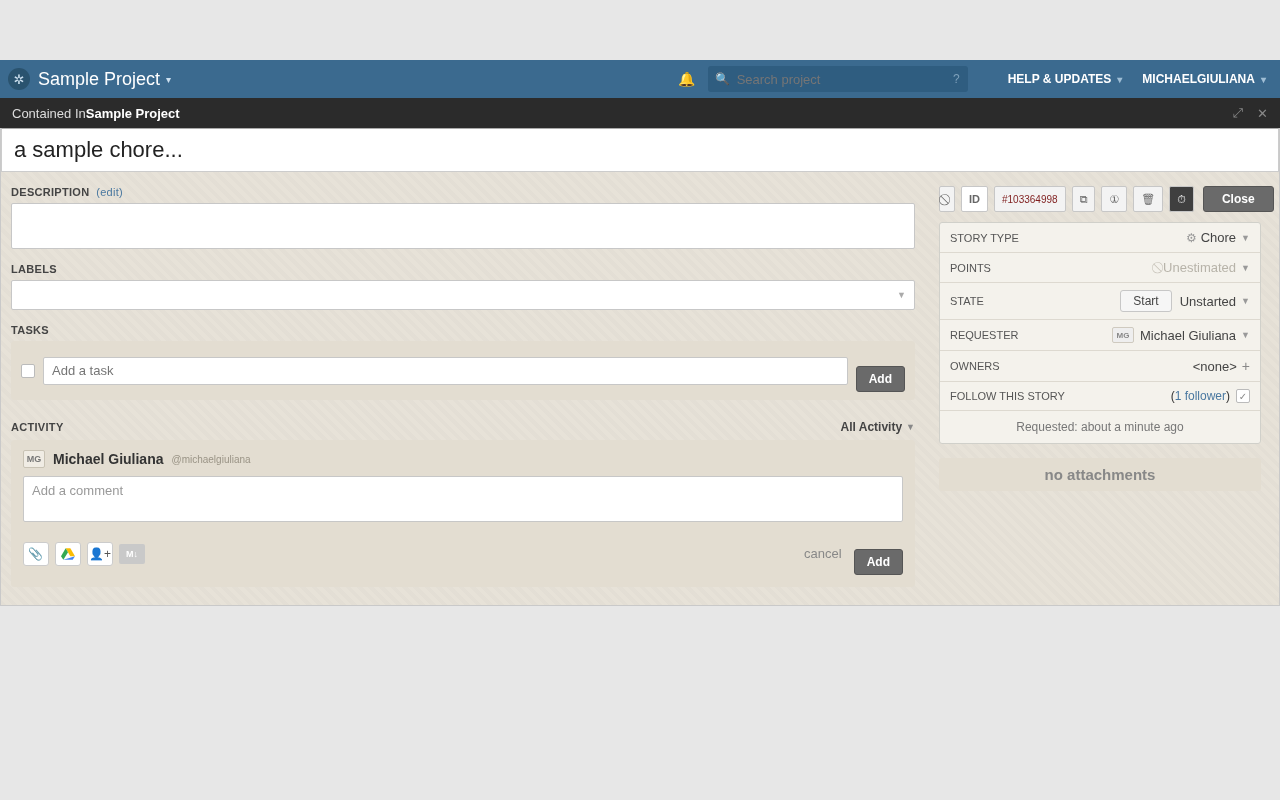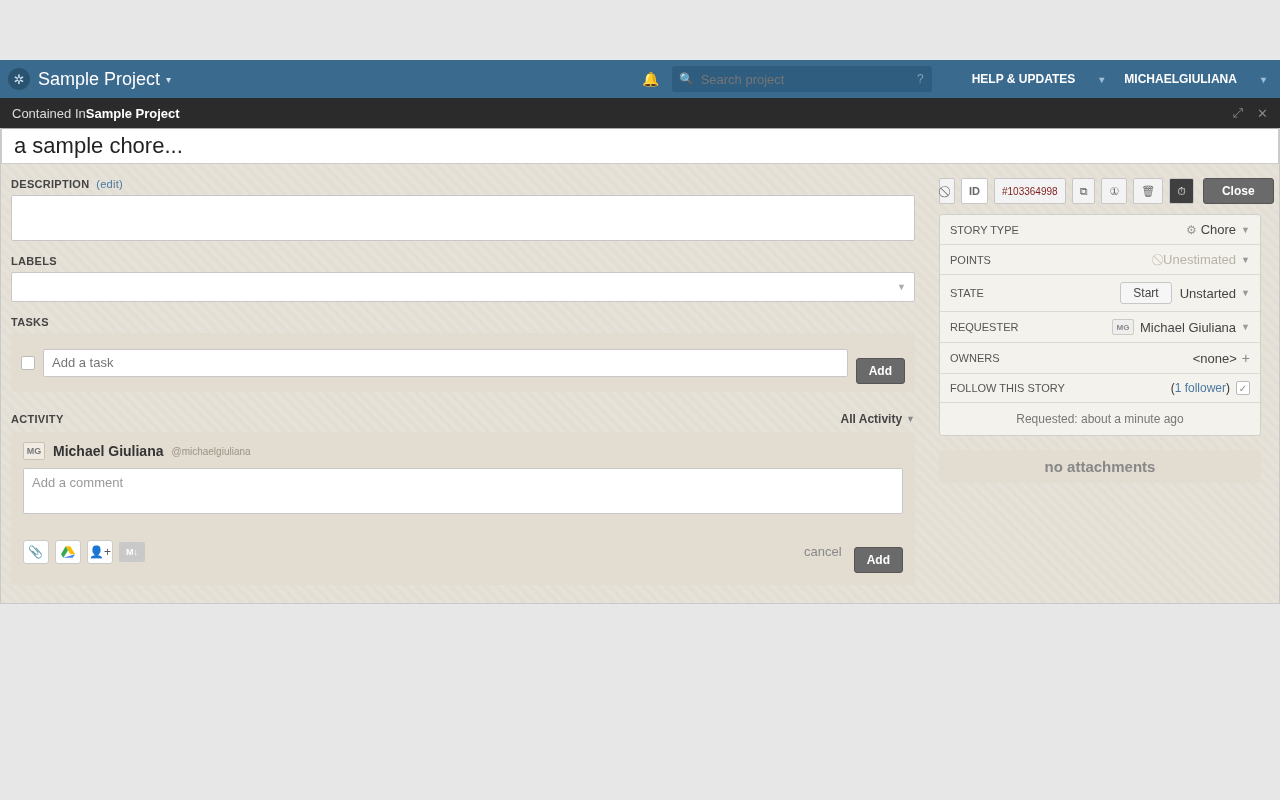--- a/index.html
+++ b/index.html
@@ -75,21 +75,20 @@
   color: #7ea0ba;
   font-size: 12px;
 }
 .topnav-link {
   color: #fff;
   font-weight: 600;
   font-size: 12px;
   display: flex;
   align-items: center;
   margin-left: 20px;
-  gap: 18px;
 }
 .topnav-link .caret { color: #9fbed5; }
 .subbar {
   background: #2b2b2b;
   height: 30px;
   display: flex;
   align-items: center;
   padding: 0 12px;
   color: #ddd;
 }
@@ -103,21 +102,21 @@
 }
 .story-area {
   background: #e7e2d8;
   background-image: repeating-linear-gradient(45deg, rgba(0,0,0,0.015) 0 4px, transparent 4px 8px);
   border: 1px solid #c9c9c9;
   border-top: none;
   overflow: hidden;
 }
 .title-input {
   width: 100%;
-  height: 36px;
+  height: 44px;
   border: 1px solid #ccc;
   border-top: 1px solid #aaa;
   background: #fff;
   font-size: 22px;
   padding: 0 12px;
   outline: none;
   color: #222;
 }
 .body-row {
   display: flex;
@@ -232,21 +231,21 @@
 .user-handle { color: #9a9486; font-size: 10px; }
 .comment-input {
   background: #fff;
   border: 1px solid #c7c7c7;
   border-radius: 2px;
   min-height: 46px;
   padding: 6px 8px;
   font-size: 13px;
   color: #999;
   outline: none;
-  margin-bottom: 16px;
+  margin-bottom: 10px;
 }
 .comment-actions {
   display: flex;
   align-items: center;
   gap: 6px;
 }
 .icon-btn {
   width: 26px; height: 24px;
   background: #fff;
   border: 1px solid #ccc;

